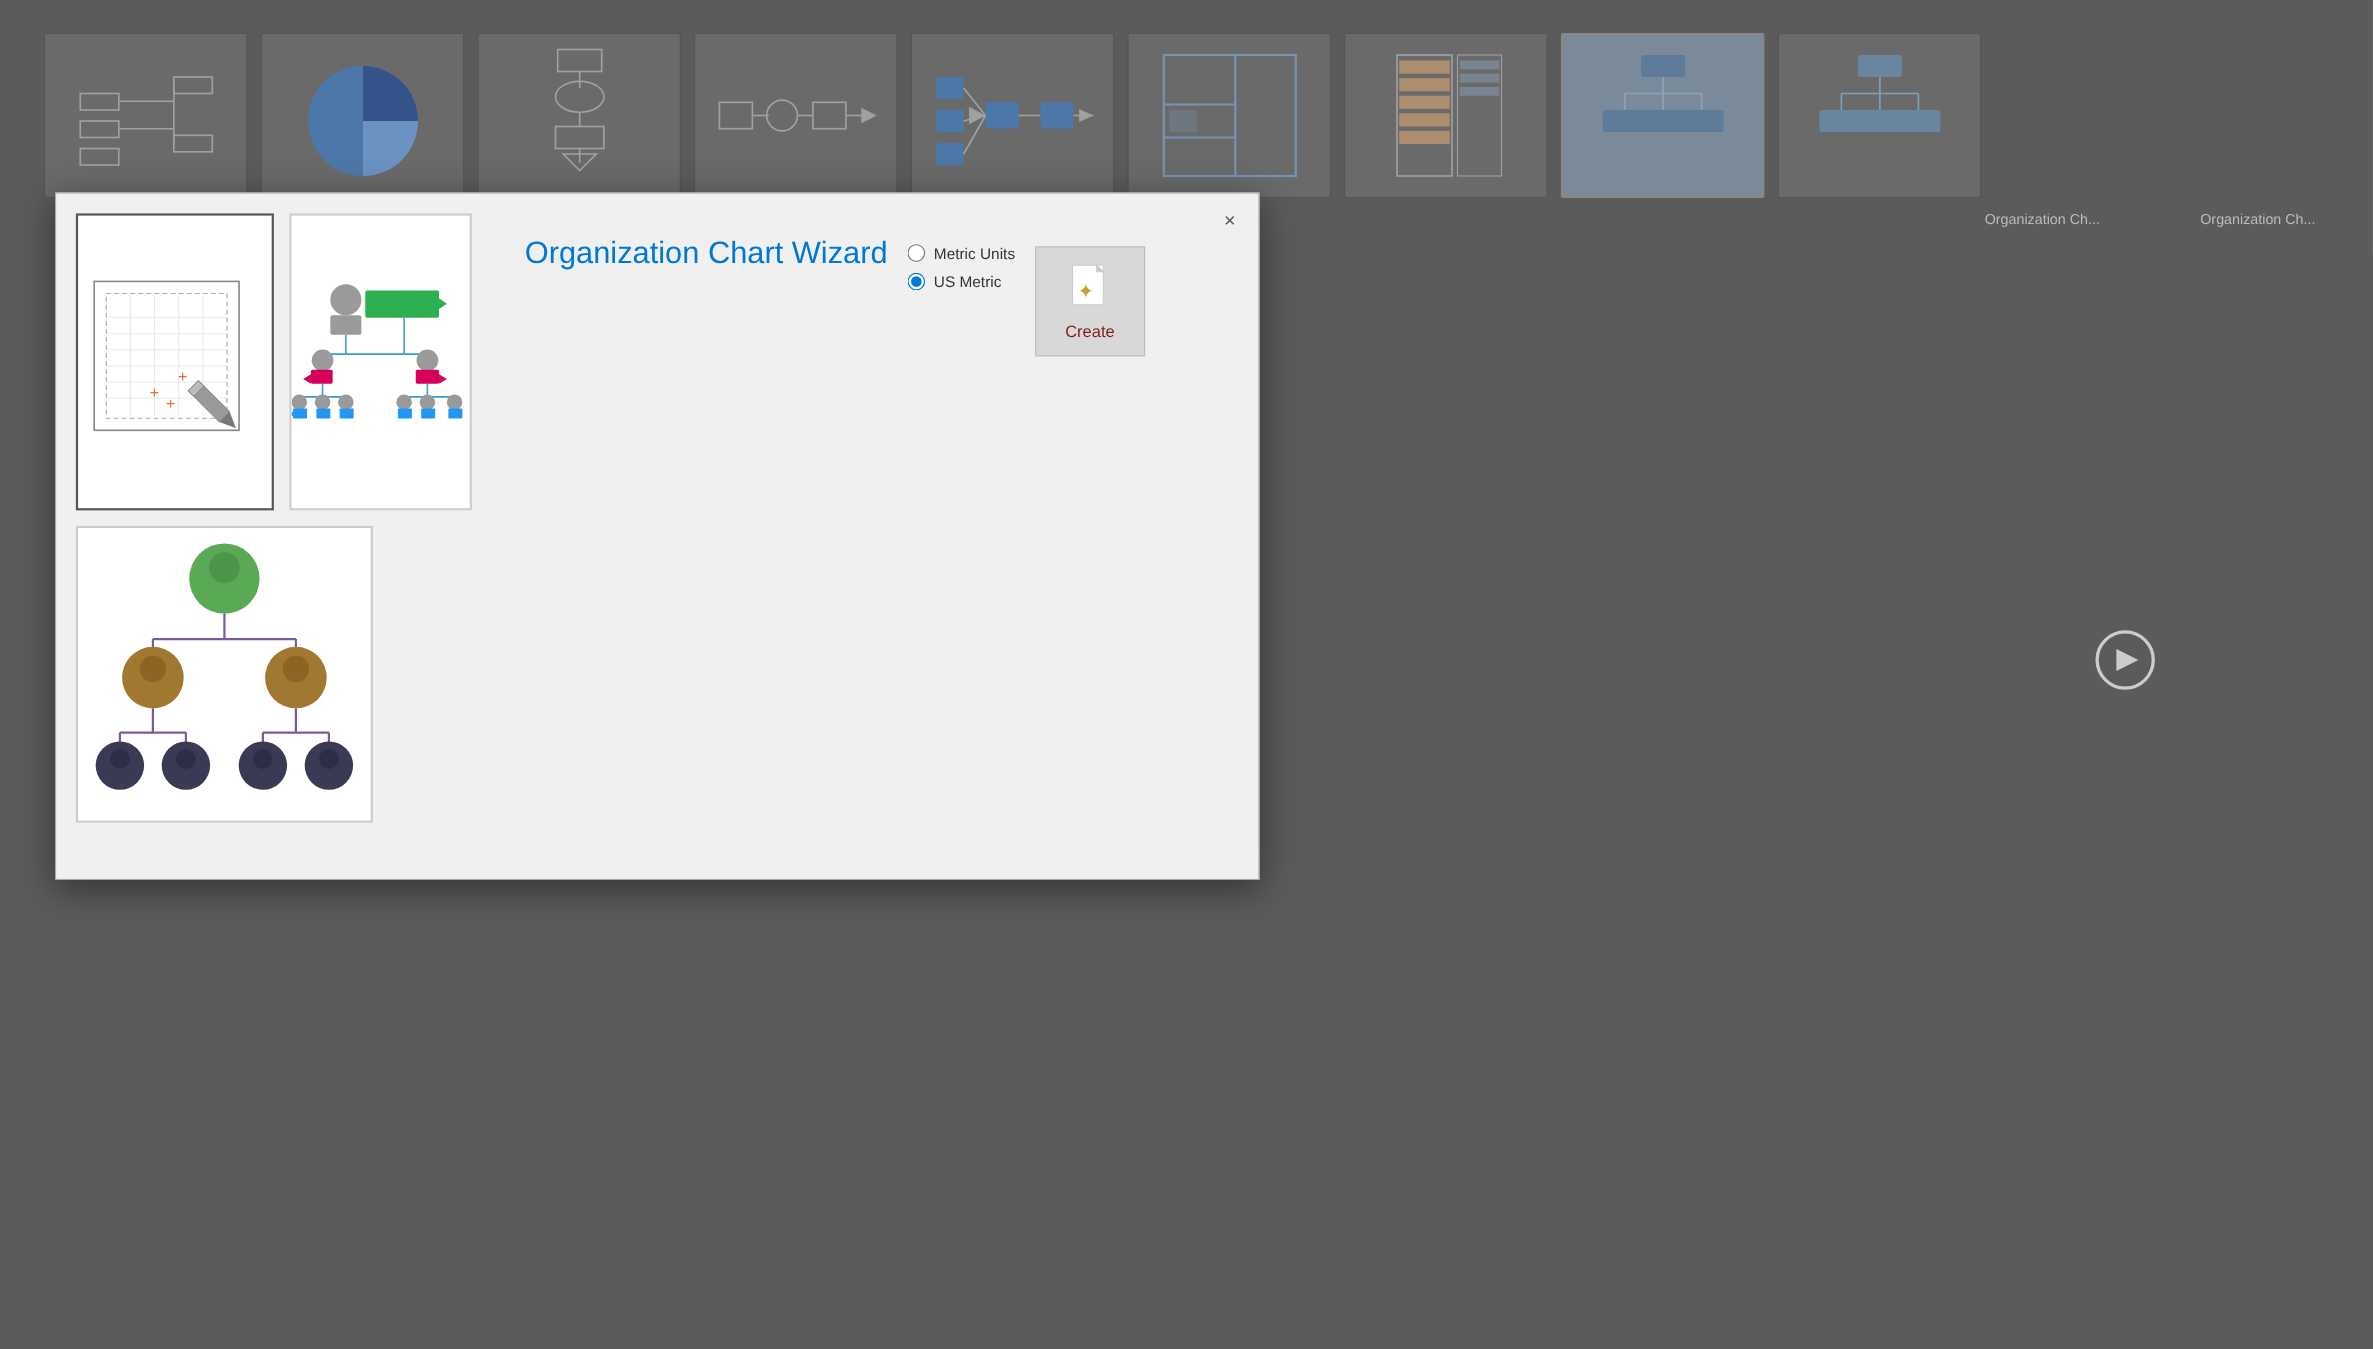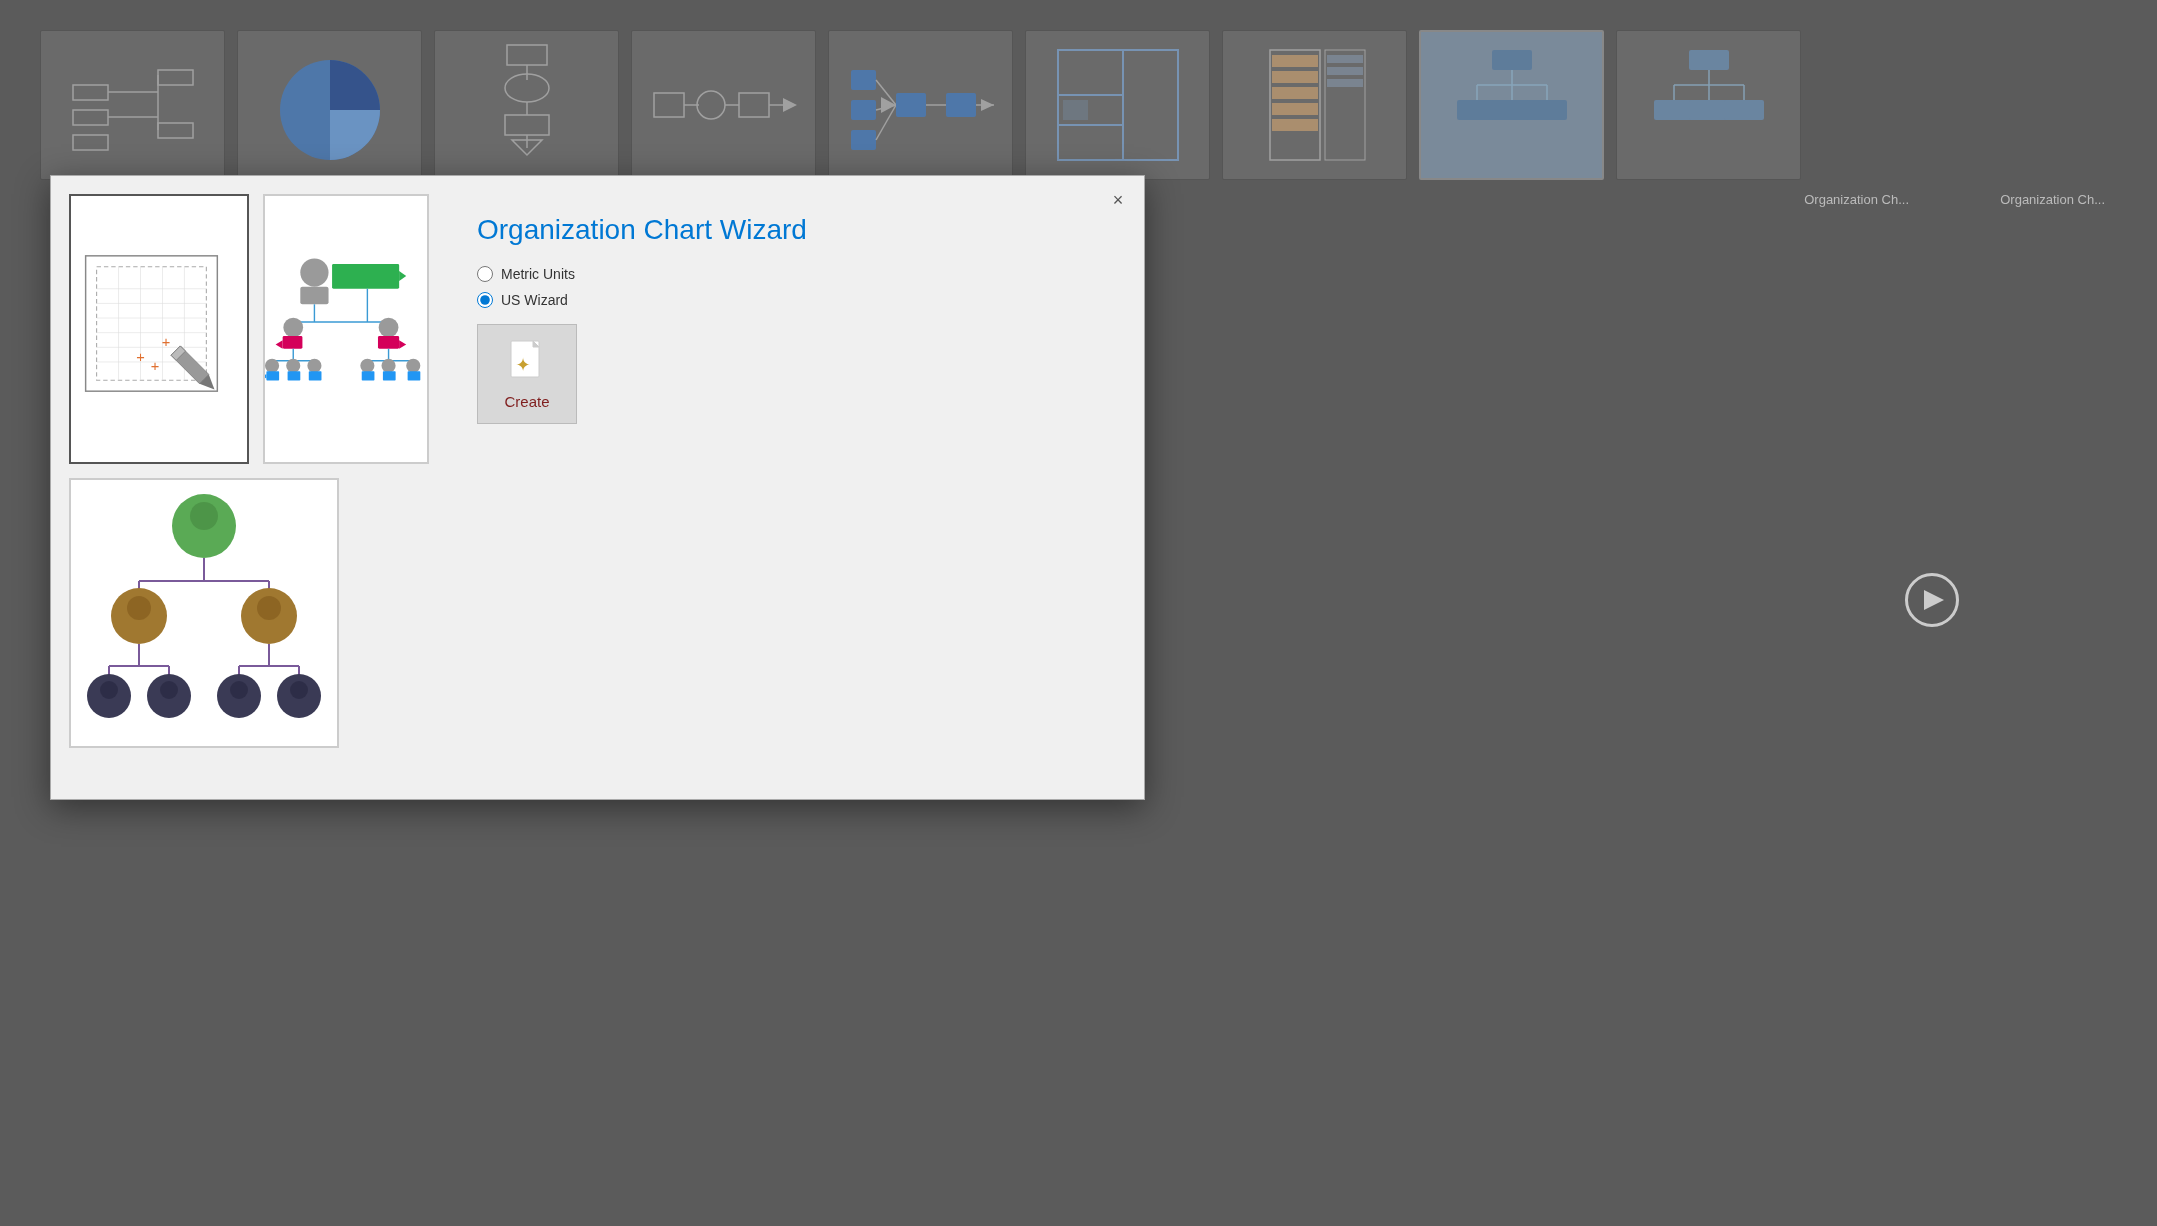--- a/index.html
+++ b/index.html
@@ -121,22 +121,22 @@
       width: 270px;
       height: 270px;
       border-color: #ccc;
     }
 
     
     .right-panel {
       flex: 1;
       padding: 20px 30px;
       display: flex;
-      flex-direction: column;
-      gap: 6px;
+      flex-direction: row;
+      gap: 18px;
     }
 
     .wizard-title {
       font-size: 28px;
       font-weight: 300;
       color: #0078d4;
       margin-bottom: 6px;
     }
 
     .wizard-desc {
@@ -482,21 +482,21 @@
     <div class="right-panel">
       <h1 class="wizard-title">Organization Chart Wizard</h1>
 
       <div class="radio-group">
         <label class="radio-label">
           <input type="radio" name="units" value="metric" style="">
           <span>Metric Units</span>
         </label>
         <label class="radio-label">
           <input type="radio" name="units" value="us" checked="" style="">
-          <span>US Wizard</span>
+          <span>US Metric</span>
         </label>
       </div>
 
       <button class="create-btn">
 
         <svg width="44" height="48" viewBox="0 0 44 48">
           <rect x="6" y="2" width="28" height="36" rx="1" fill="white" stroke="#ccc" stroke-width="1"></rect>
           <polygon points="28,2 34,8 28,8" fill="#ddd" stroke="#ccc" stroke-width="1"></polygon>
           <polygon points="28,2 28,8 34,8" fill="#ccc"></polygon>
 

